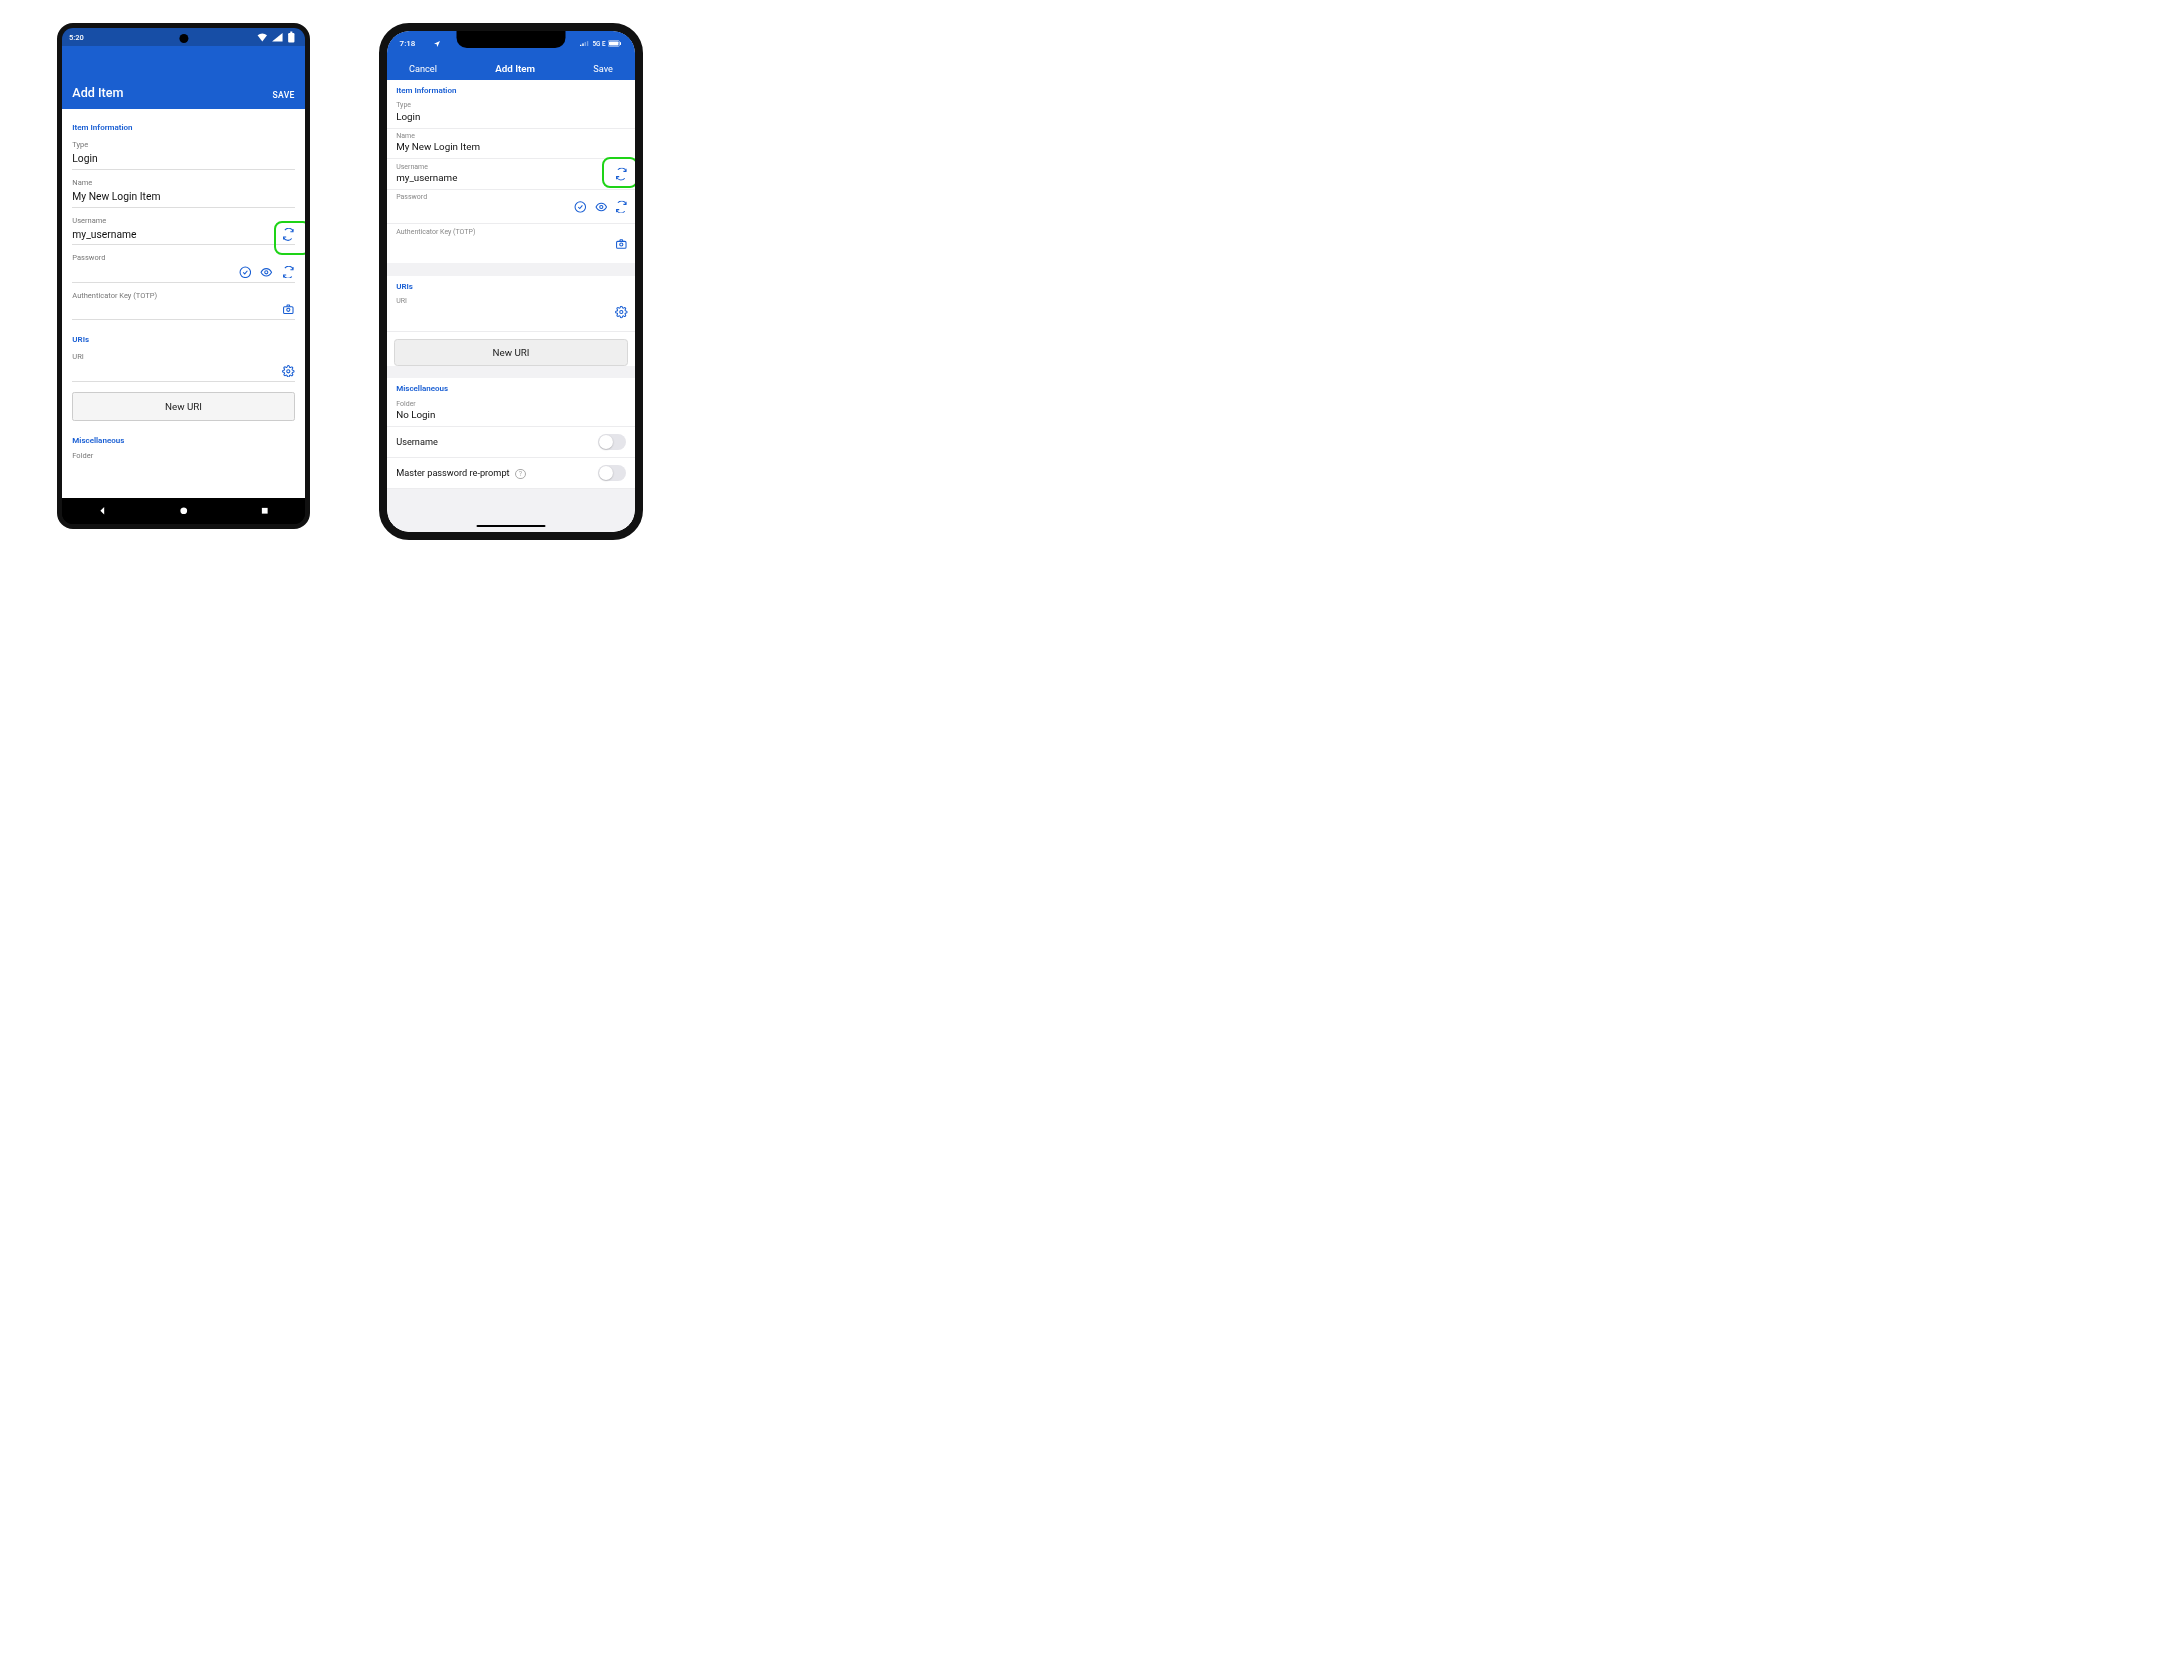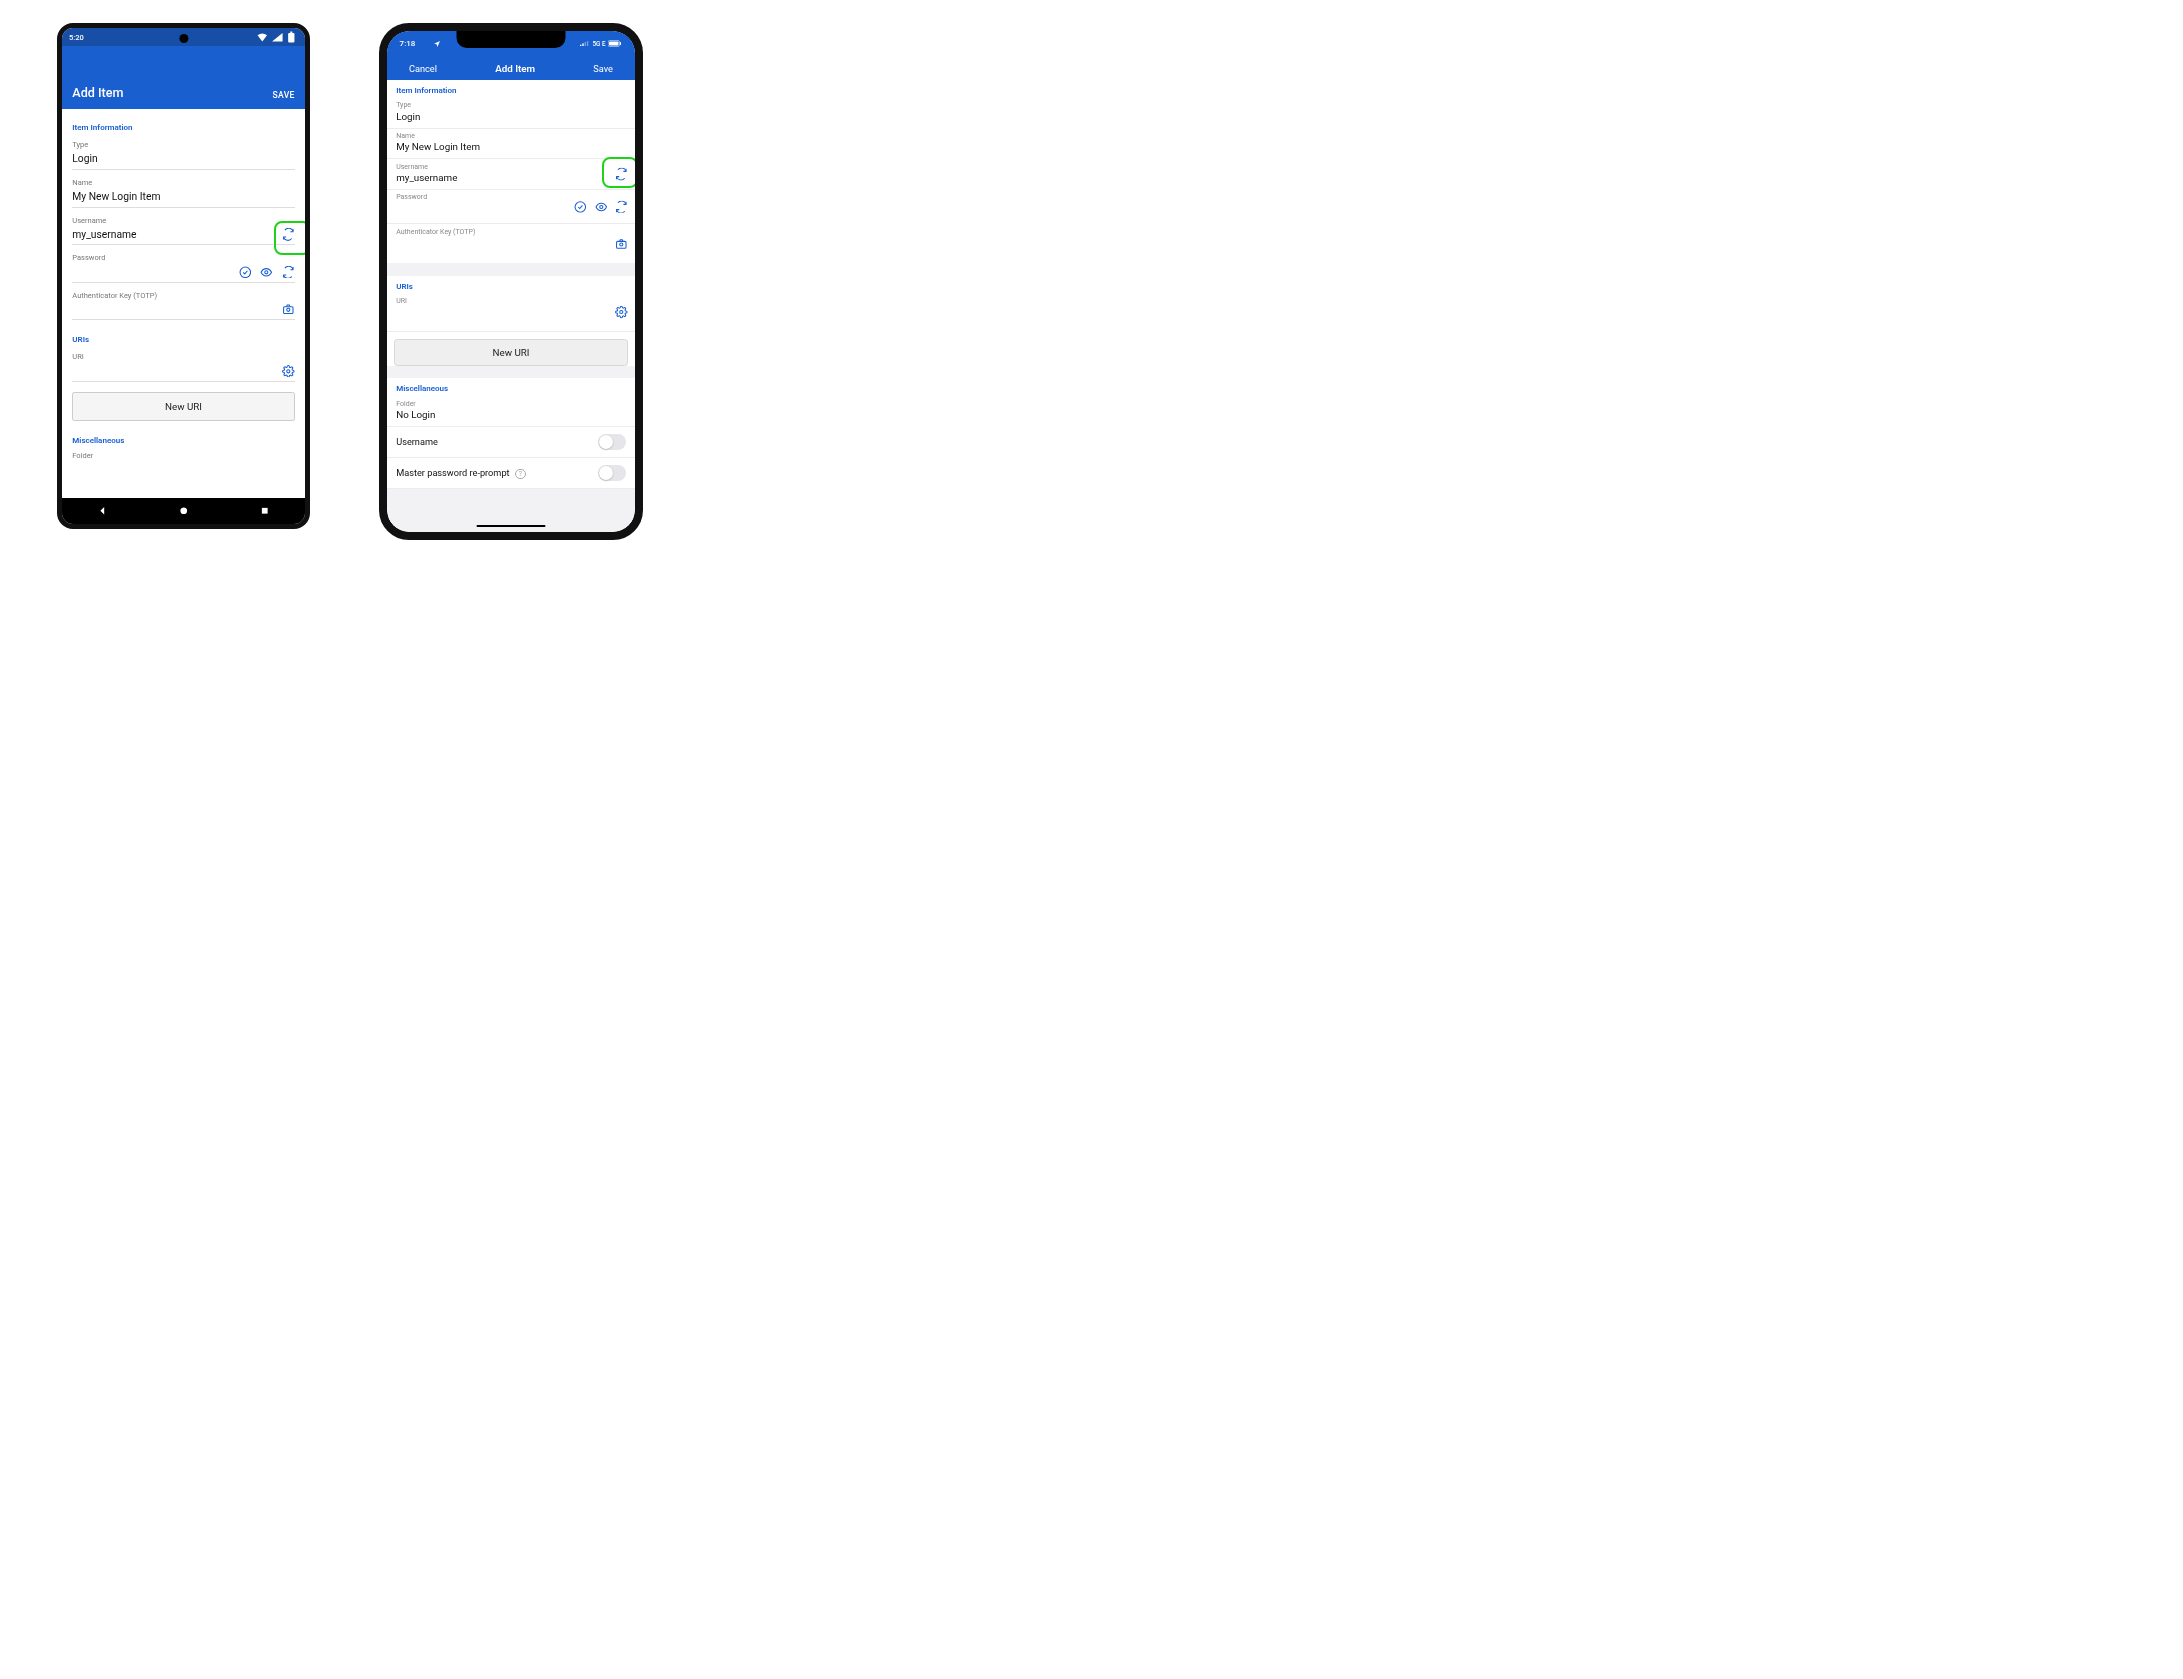--- a/index.html
+++ b/index.html
@@ -20,20 +20,21 @@
     background: #000;
     position: relative;
     overflow: hidden;
   }
   .android-screen {
     position: absolute;
     inset: 0;
     background: #ffffff;
     display: flex;
     flex-direction: column;
+    border-radius: 26px;
   }
   .android-statusbar {
     height: 18.4px;
     background: #174ea6;
     color: #fff;
     display: flex;
     align-items: center;
     justify-content: space-between;
     padding: 0 7px;
     font-size: 7.5px;

